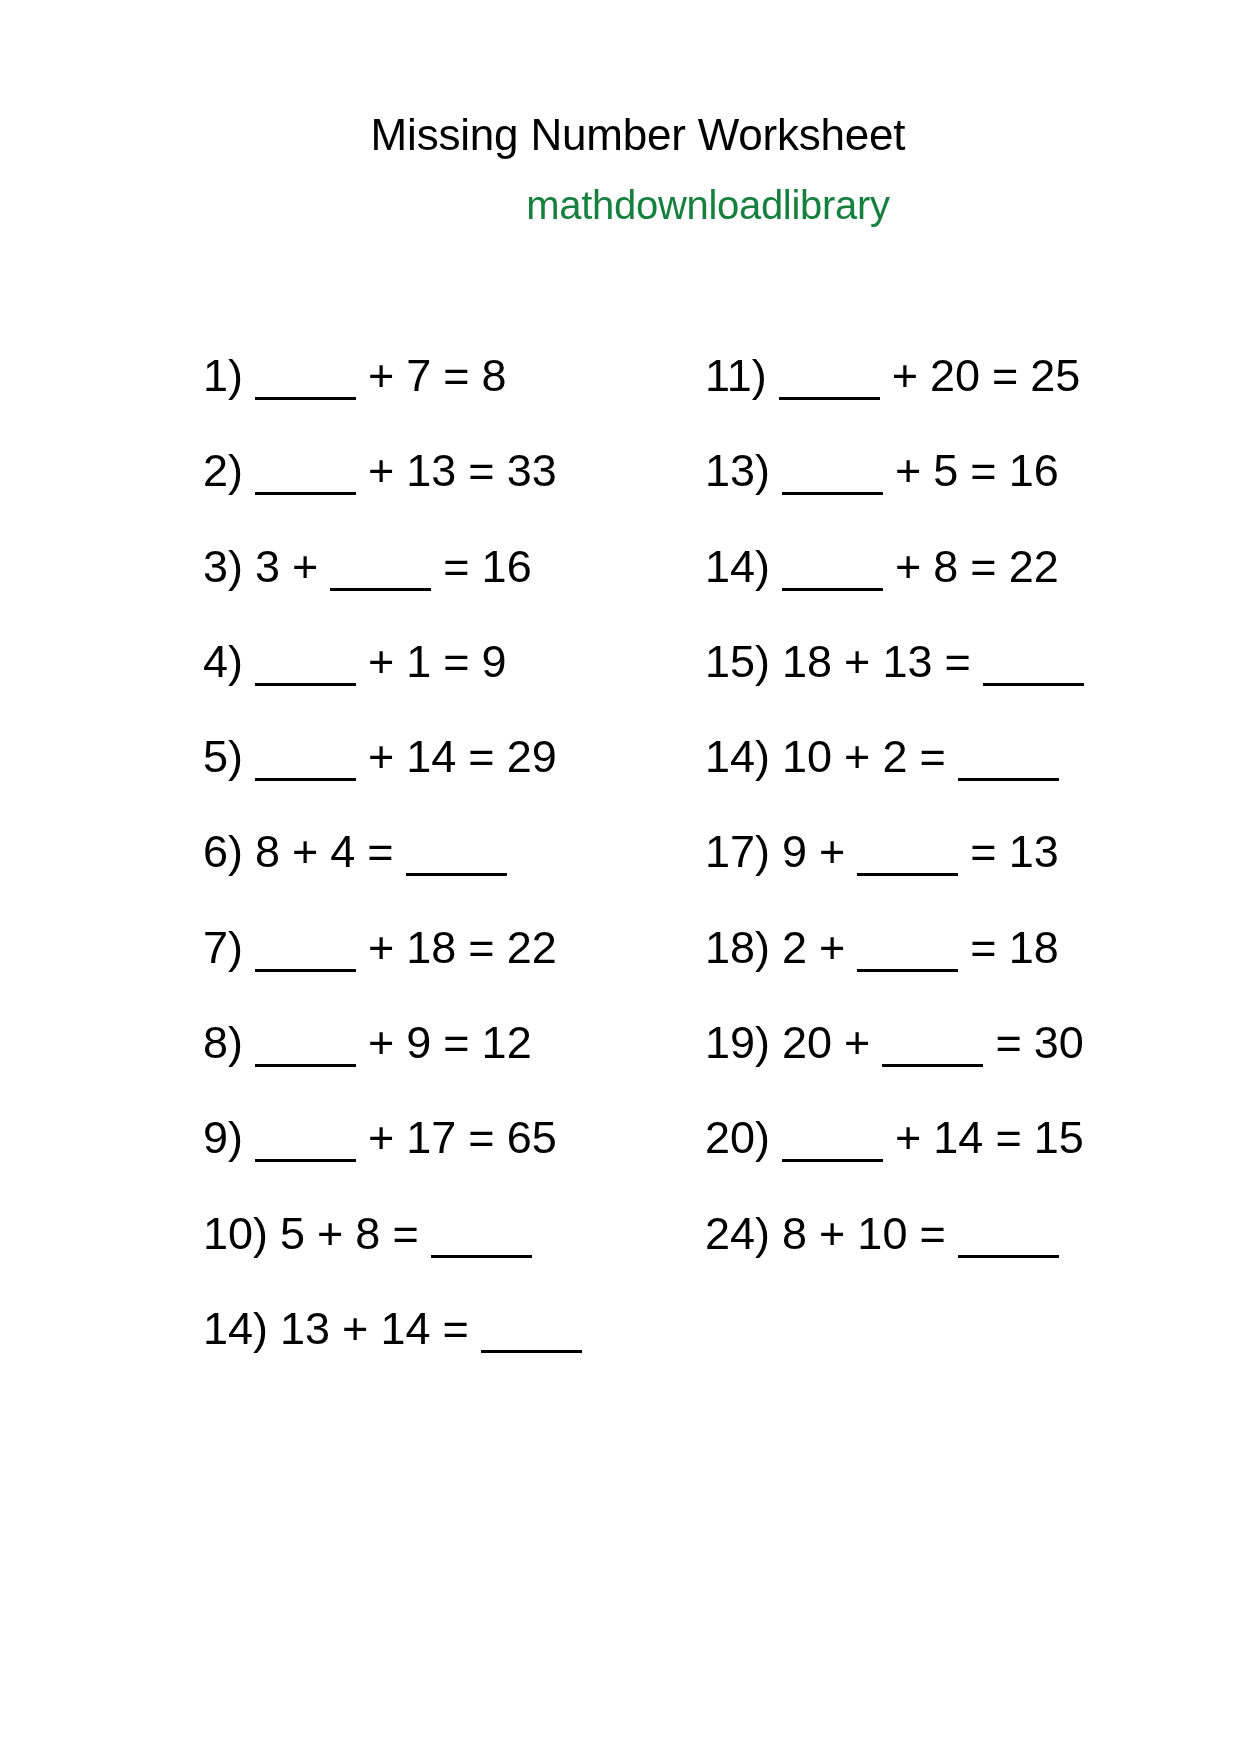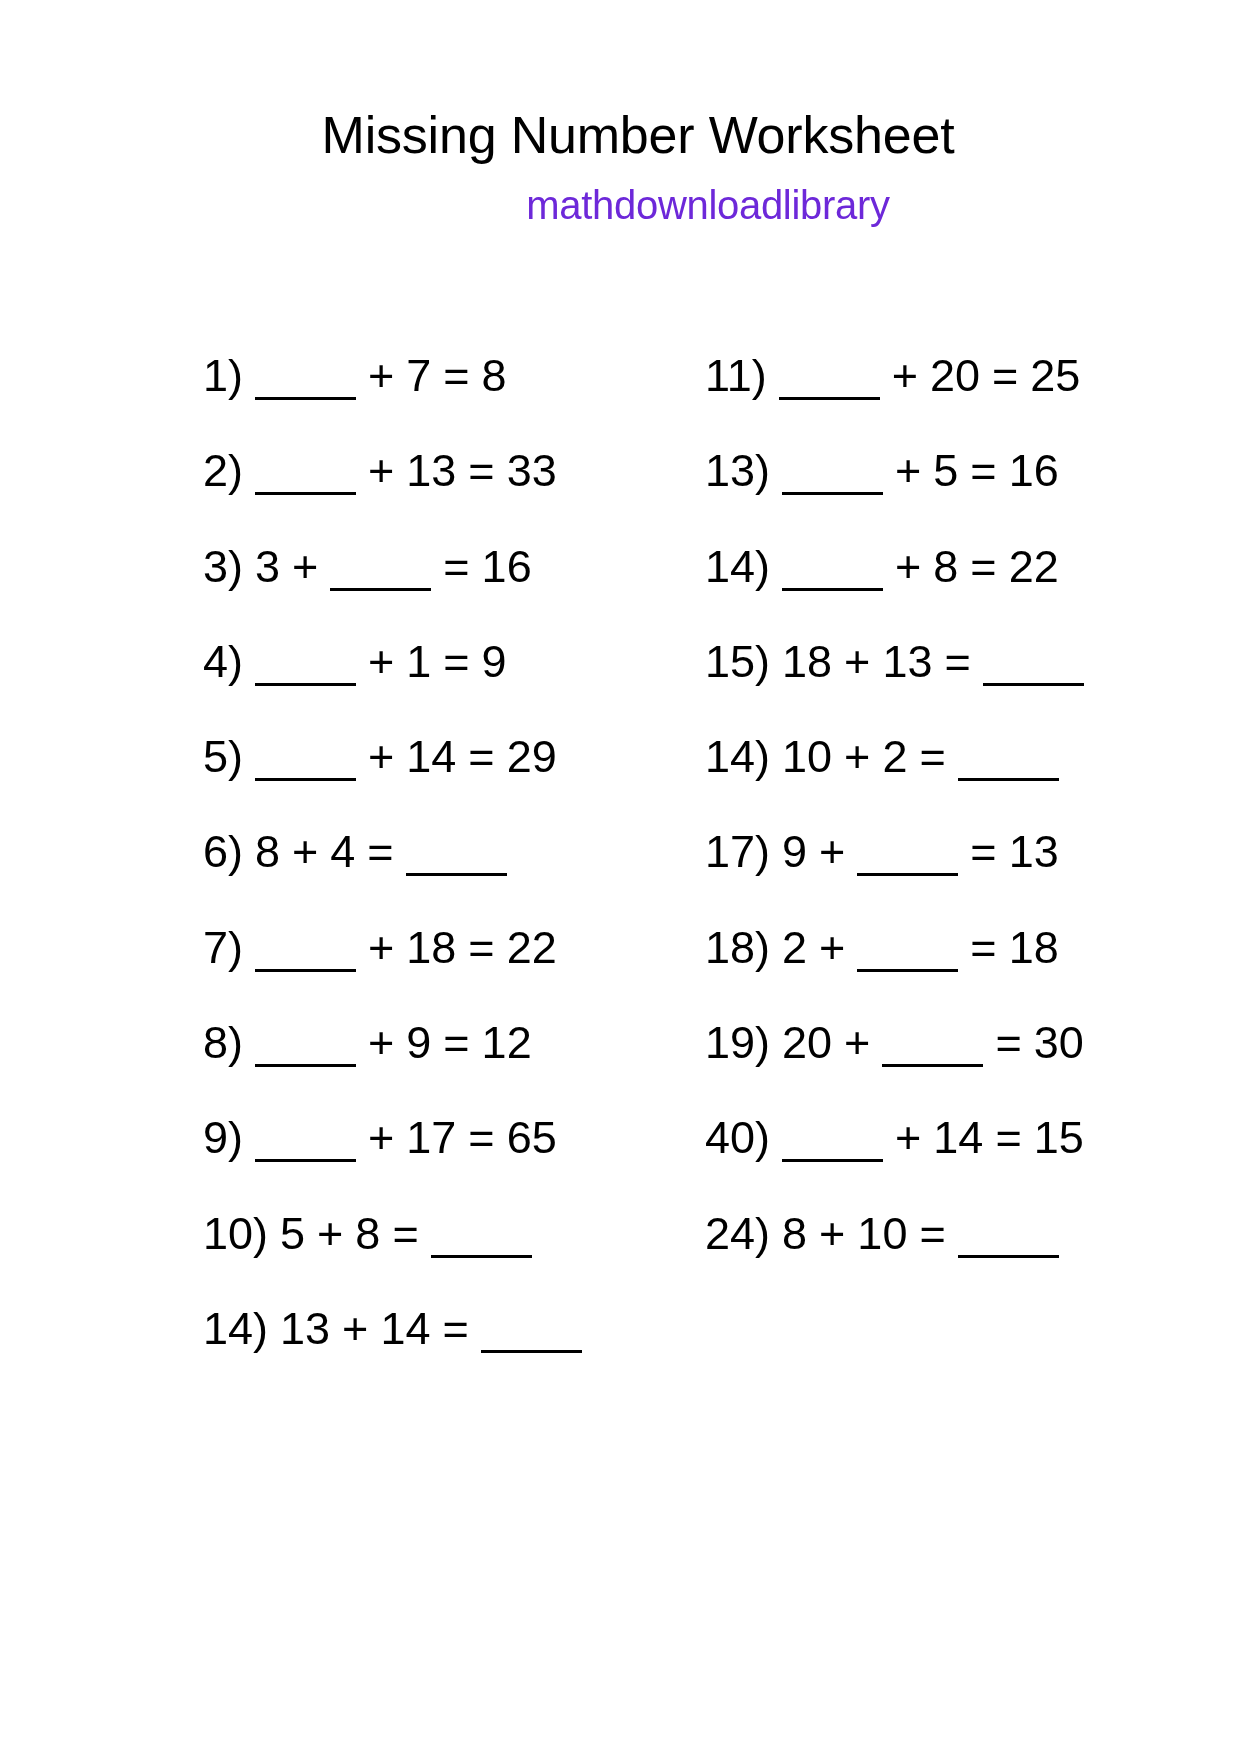--- a/index.html
+++ b/index.html
@@ -16,37 +16,37 @@
       color: #000000;
     }
     .title {
       position: absolute;
       left: 0;
       width: 1172px;
       top: 100px;
       text-align: center;
       padding-left: 104px;
       box-sizing: border-box;
-      font-size: 52px;
+      font-size: 44px;
       line-height: 70px;
       font-weight: normal;
       margin: 0;
       letter-spacing: -0.2px;
     }
     .subtitle {
       position: absolute;
       left: 0;
       width: 1240px;
       top: 180px;
       text-align: center;
       padding-left: 176px;
       box-sizing: border-box;
       font-size: 40px;
       line-height: 50px;
-      color: #6d28d9;
+      color: #15803d;
       margin: 0;
       letter-spacing: -0.3px;
     }
     .column {
       position: absolute;
       top: 350px;
     }
     .col-left { left: 203px; }
     .col-right { left: 705px; }
     .problem {
@@ -225,21 +225,21 @@
     </div>
     <div class="problem">
       <span class="num">19)</span>
       <span class="tok">20</span>
       <span class="tok">+</span>
       <span class="tok"><span class="blank"></span></span>
       <span class="tok">=</span>
       <span class="tok">30</span>
     </div>
     <div class="problem">
-      <span class="num">40)</span>
+      <span class="num">20)</span>
       <span class="tok"><span class="blank"></span></span>
       <span class="tok">+</span>
       <span class="tok">14</span>
       <span class="tok">=</span>
       <span class="tok">15</span>
     </div>
     <div class="problem">
       <span class="num">24)</span>
       <span class="tok">8</span>
       <span class="tok">+</span>

